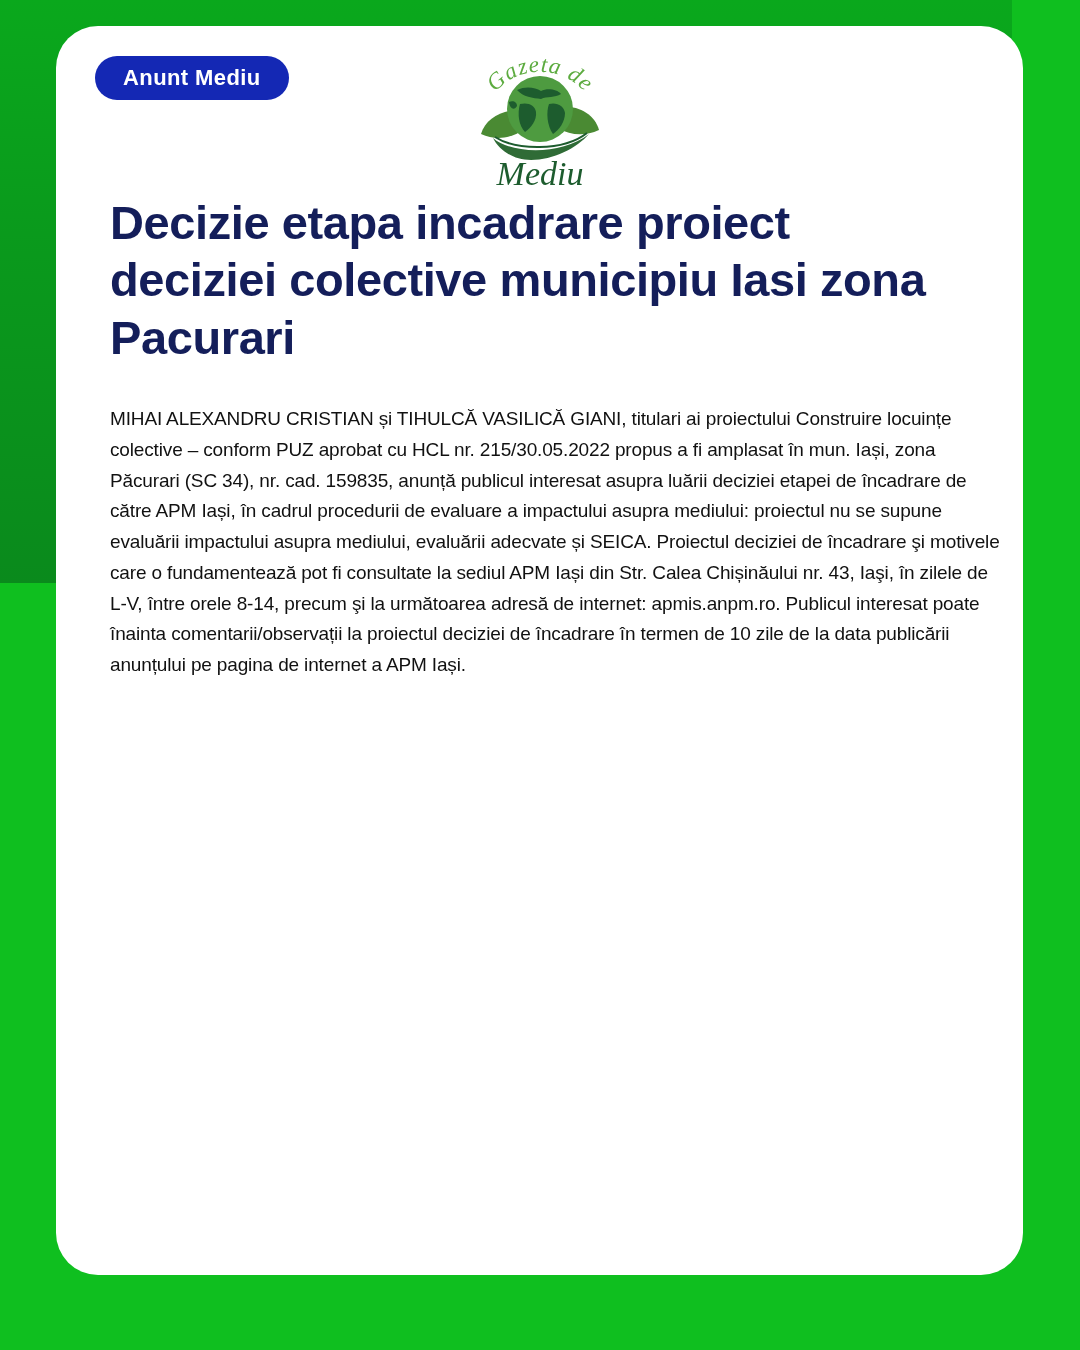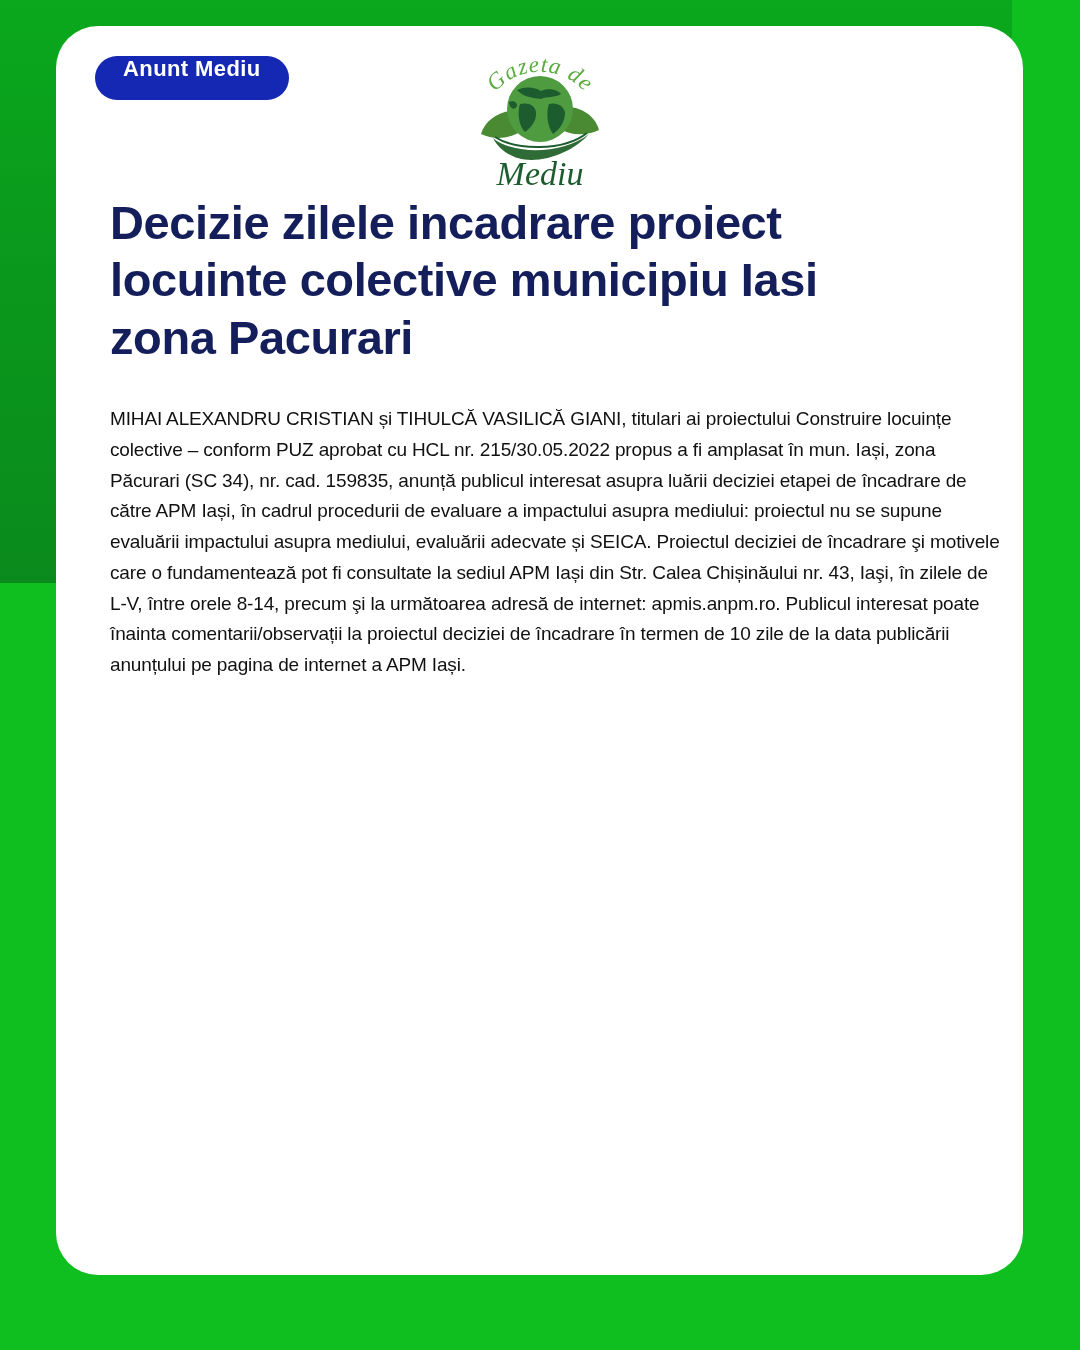--- a/index.html
+++ b/index.html
@@ -28,21 +28,21 @@
     background:#ffffff;
     border-radius:42px;
   }
 
   
   #badge {
     position:absolute;
     left:39px; top:30px;
     height:44px;
     padding:0 28px;
-    display:flex; justify-content:center;
+    display:flex; align-items:center; justify-content:center;
     background:#1428b4;
     border-radius:24px;
   }
   #badge-label {
     color:#ffffff;
     font-size:22px;
     font-weight:600;
     letter-spacing:.4px;
     white-space:nowrap;
   }
@@ -115,18 +115,18 @@
         <path d="M 84,62 C 92,60 99,64 100,71 C 100,80 94,88 88,92 C 82,84 81,70 84,62 Z" fill="#1d5c2e"></path>
         <path d="M 44,60 C 48,58 52,60 52,64 C 50,68 45,68 44,60 Z" fill="#1d5c2e"></path>
 
         <path d="M 28,96 C 46,112 96,114 124,92 C 112,106 88,118 66,118 C 48,118 34,108 28,96 Z" fill="#2f6b36"></path>
         <path d="M 30,95 C 50,108 98,110 122,91" stroke="#1d5c2e" stroke-width="2" fill="none"></path>
 
         <text x="75" y="143" text-anchor="middle" font-family="'Liberation Serif', serif" font-size="34" font-style="italic" fill="#1d5c2e">Mediu</text>
       </svg>
     </div>
 
-    <h1 id="title">Decizie zilele incadrare proiect locuinte colective municipiu Iasi zona Pacurari</h1>
+    <h1 id="title">Decizie etapa incadrare proiect deciziei colective municipiu Iasi zona Pacurari</h1>
 
     <p id="body-text">MIHAI ALEXANDRU CRISTIAN și TIHULCĂ VASILICĂ GIANI, titulari ai proiectului Construire locuințe colective – conform PUZ aprobat cu HCL nr. 215/30.05.2022 propus a fi amplasat în mun. Iași, zona Păcurari (SC 34), nr. cad. 159835, anunță publicul interesat asupra luării deciziei etapei de încadrare de către APM Iași, în cadrul procedurii de evaluare a impactului asupra mediului: proiectul nu se supune evaluării impactului asupra mediului, evaluării adecvate și SEICA. Proiectul deciziei de încadrare şi motivele care o fundamentează pot fi consultate la sediul APM Iași din Str. Calea Chișinăului nr. 43, Iaşi, în zilele de L-V, între orele 8-14, precum şi la următoarea adresă de internet: apmis.anpm.ro. Publicul interesat poate înainta comentarii/observații la proiectul deciziei de încadrare în termen de 10 zile de la data publicării anunțului pe pagina de internet a APM Iași.</p>
 
   </div>
 </div>
 
 </body></html>

